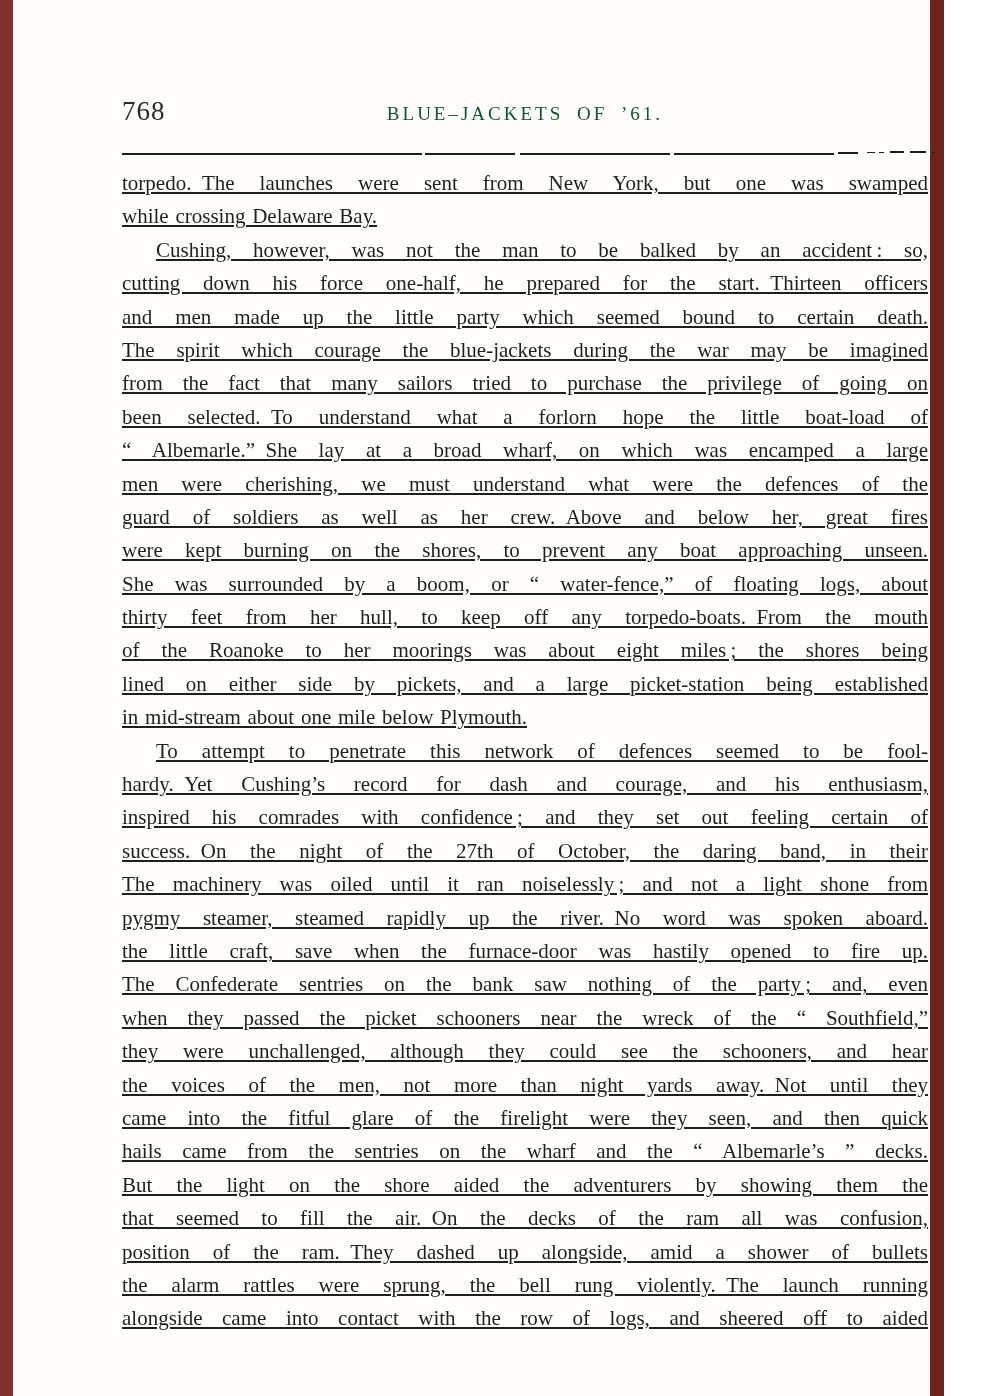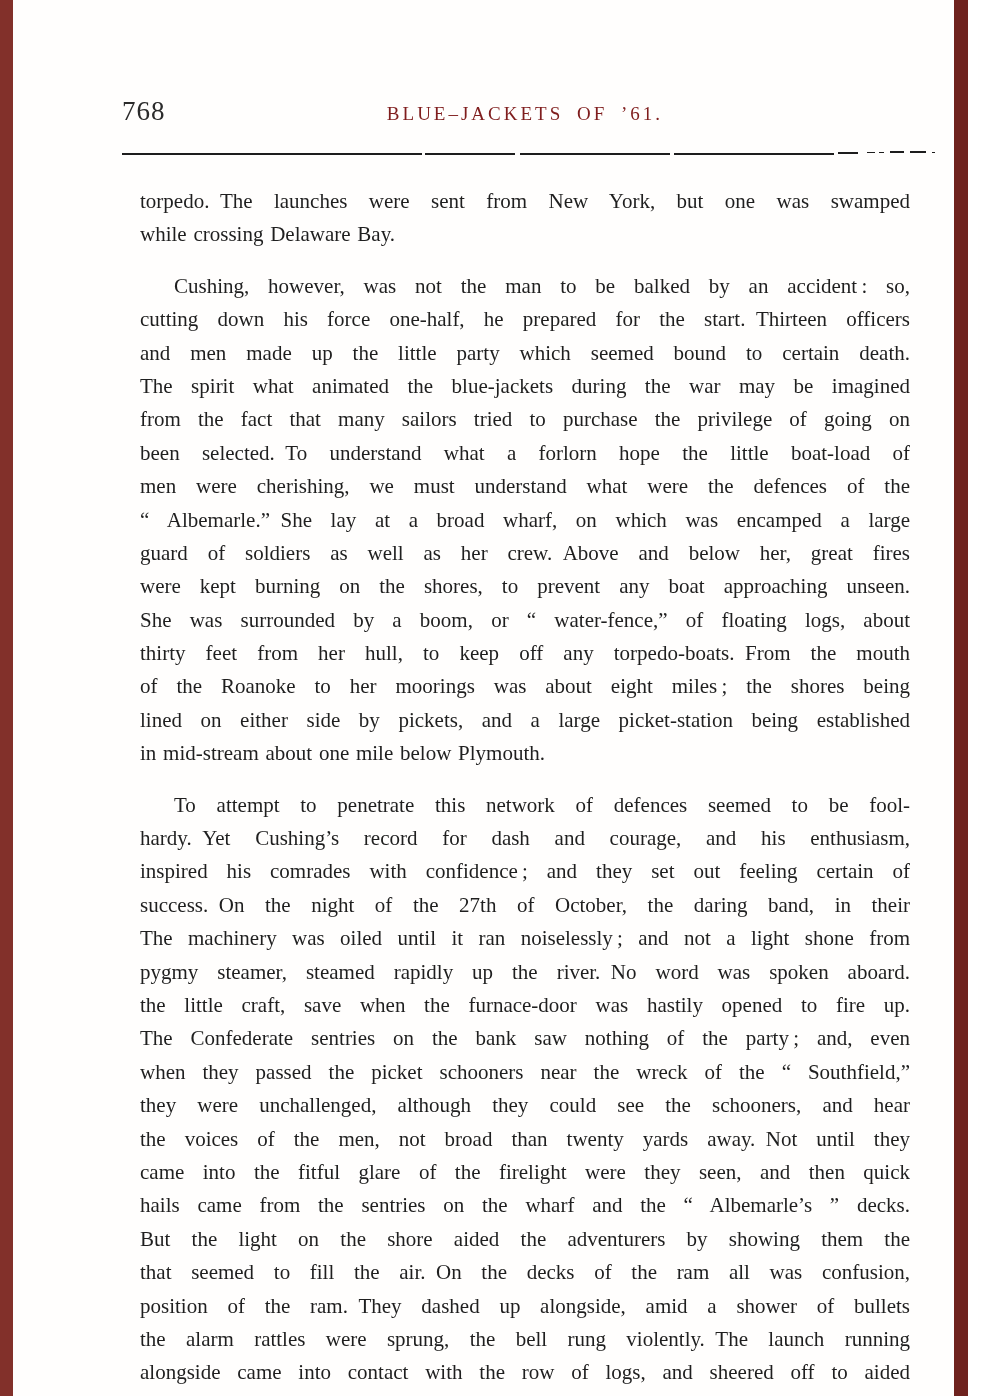--- a/index.html
+++ b/index.html
@@ -8,21 +8,20 @@
     background: #ffffff;
   }
   .page {
     position: relative;
     width: 944px;
     height: 1396px;
     background: #fffefd;
     overflow: hidden;
     font-family: "Liberation Serif", "DejaVu Serif", serif;
     color: #1f1f1f;
-    padding-left: 24px;
   }
   .edge-bar {
     position: absolute;
     top: 0;
     height: 100%;
   }
   .edge-bar.left  { left: 0;  width: 13px; }
   .edge-bar.right { right: 0; width: 14px; }
 
   .page-number {
@@ -35,21 +34,21 @@
   }
   .running-head {
     position: absolute;
     left: 122px;
     top: 103px;
     width: 806px;
     text-align: center;
     font-size: 19px;
     letter-spacing: 3px;
     word-spacing: 6px;
-    color: #7f1d1d;
+    color: #14532d;
   }
 
   .rule {
     position: absolute;
     left: 122px;
     top: 151px;
     width: 813px;
     height: 5px;
   }
   .rule .seg {
@@ -61,21 +60,21 @@
 
   .text-body {
     position: absolute;
     left: 122px;
     top: 167px;
     width: 806px;
     font-size: 21px;
     line-height: 33.4px;
     word-spacing: 1.5px;
   }
-  .paragraph { margin: 18px; }
+  .paragraph { margin: 0; text-decoration: underline; }
   .line {
     text-align: justify;
     text-align-last: justify;
     white-space: normal;
     overflow: hidden;
     height: 33.4px;
   }
   .line.last { text-align-last: left; }
   .line.indent { text-indent: 34px; }
 </style>
@@ -106,45 +105,45 @@
 
   <div class="text-body" style="color: rgb(31, 31, 31);">
       <div class="paragraph">
         <div class="line">torpedo. The launches were sent from New York, but one was swamped</div>
         <div class="line last">while crossing Delaware Bay.</div>
       </div>
       <div class="paragraph">
         <div class="line indent">Cushing, however, was not the man to be balked by an accident : so,</div>
         <div class="line">cutting down his force one-half, he prepared for the start. Thirteen officers</div>
         <div class="line">and men made up the little party which seemed bound to certain death.</div>
-        <div class="line">The spirit what animated the blue-jackets during the war may be imagined</div>
+        <div class="line">The spirit which courage the blue-jackets during the war may be imagined</div>
         <div class="line">from the fact that many sailors tried to purchase the privilege of going on</div>
         <div class="line">been selected. To understand what a forlorn hope the little boat-load of</div>
+        <div class="line">“ Albemarle.” She lay at a broad wharf, on which was encamped a large</div>
         <div class="line">men were cherishing, we must understand what were the defences of the</div>
-        <div class="line">“ Albemarle.” She lay at a broad wharf, on which was encamped a large</div>
         <div class="line">guard of soldiers as well as her crew. Above and below her, great fires</div>
         <div class="line">were kept burning on the shores, to prevent any boat approaching unseen.</div>
         <div class="line">She was surrounded by a boom, or “ water-fence,” of floating logs, about</div>
         <div class="line">thirty feet from her hull, to keep off any torpedo-boats. From the mouth</div>
         <div class="line">of the Roanoke to her moorings was about eight miles ; the shores being</div>
         <div class="line">lined on either side by pickets, and a large picket-station being established</div>
         <div class="line last">in mid-stream about one mile below Plymouth.</div>
       </div>
       <div class="paragraph">
         <div class="line indent">To attempt to penetrate this network of defences seemed to be fool-</div>
         <div class="line">hardy. Yet Cushing’s record for dash and courage, and his enthusiasm,</div>
         <div class="line">inspired his comrades with confidence ; and they set out feeling certain of</div>
         <div class="line">success. On the night of the 27th of October, the daring band, in their</div>
         <div class="line">The machinery was oiled until it ran noiselessly ; and not a light shone from</div>
         <div class="line">pygmy steamer, steamed rapidly up the river. No word was spoken aboard.</div>
         <div class="line">the little craft, save when the furnace-door was hastily opened to fire up.</div>
         <div class="line">The Confederate sentries on the bank saw nothing of the party ; and, even</div>
         <div class="line">when they passed the picket schooners near the wreck of the “ Southfield,”</div>
         <div class="line">they were unchallenged, although they could see the schooners, and hear</div>
-        <div class="line">the voices of the men, not broad than twenty yards away. Not until they</div>
+        <div class="line">the voices of the men, not more than night yards away. Not until they</div>
         <div class="line">came into the fitful glare of the firelight were they seen, and then quick</div>
         <div class="line">hails came from the sentries on the wharf and the “ Albemarle’s ” decks.</div>
         <div class="line">But the light on the shore aided the adventurers by showing them the</div>
         <div class="line">that seemed to fill the air. On the decks of the ram all was confusion,</div>
         <div class="line">position of the ram. They dashed up alongside, amid a shower of bullets</div>
         <div class="line">the alarm rattles were sprung, the bell rung violently. The launch running</div>
         <div class="line">alongside came into contact with the row of logs, and sheered off to aided</div>
       </div>
     </div>
 

